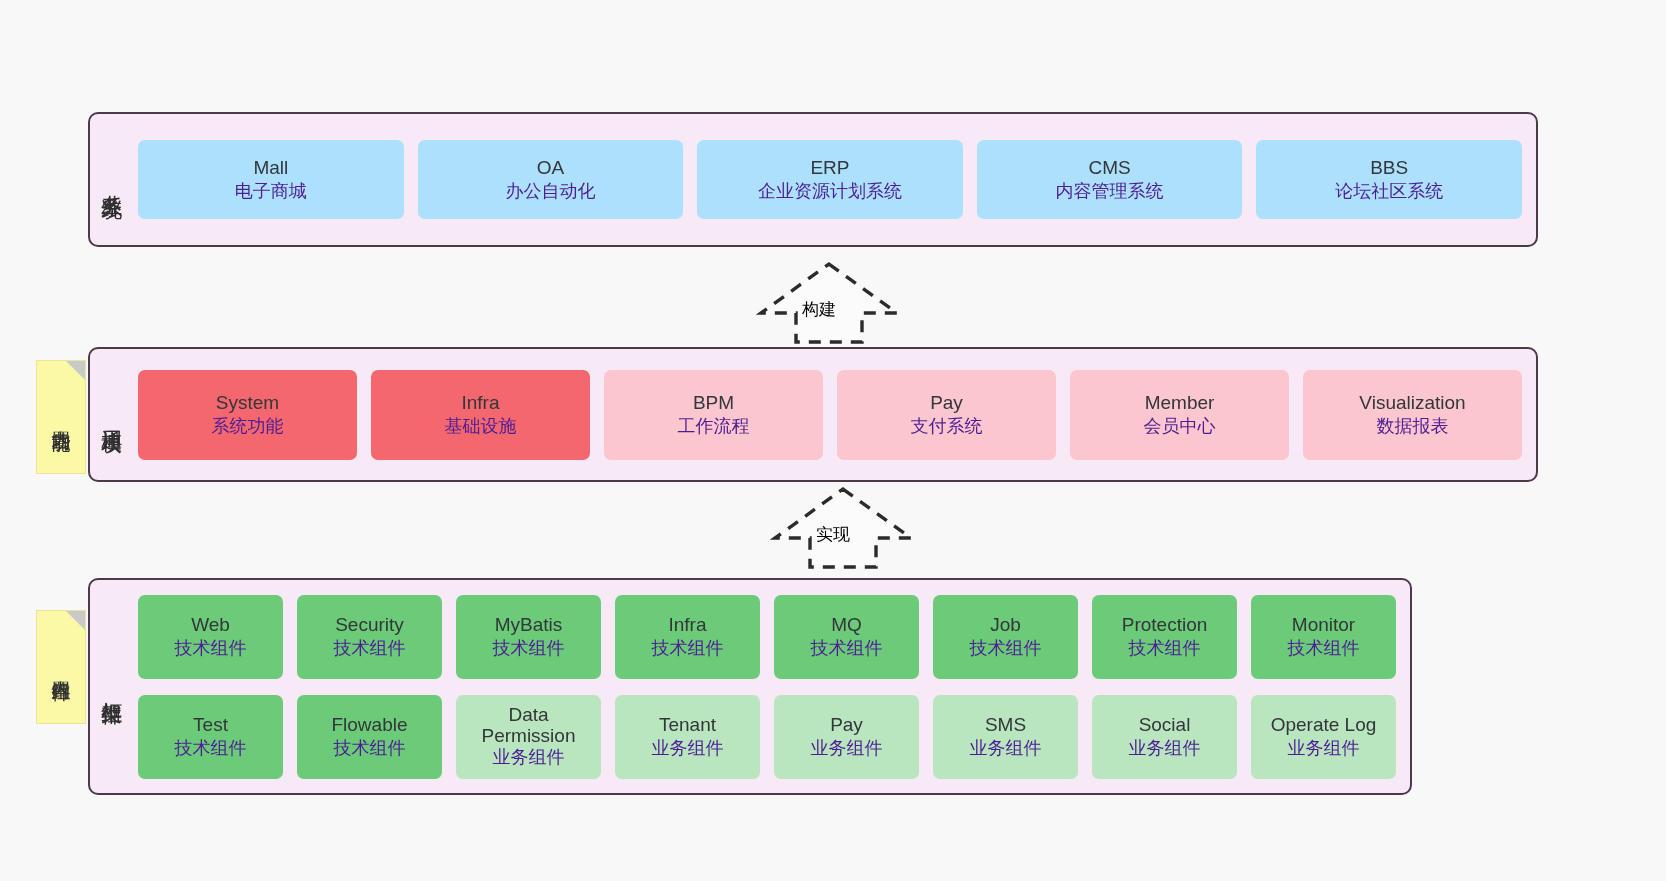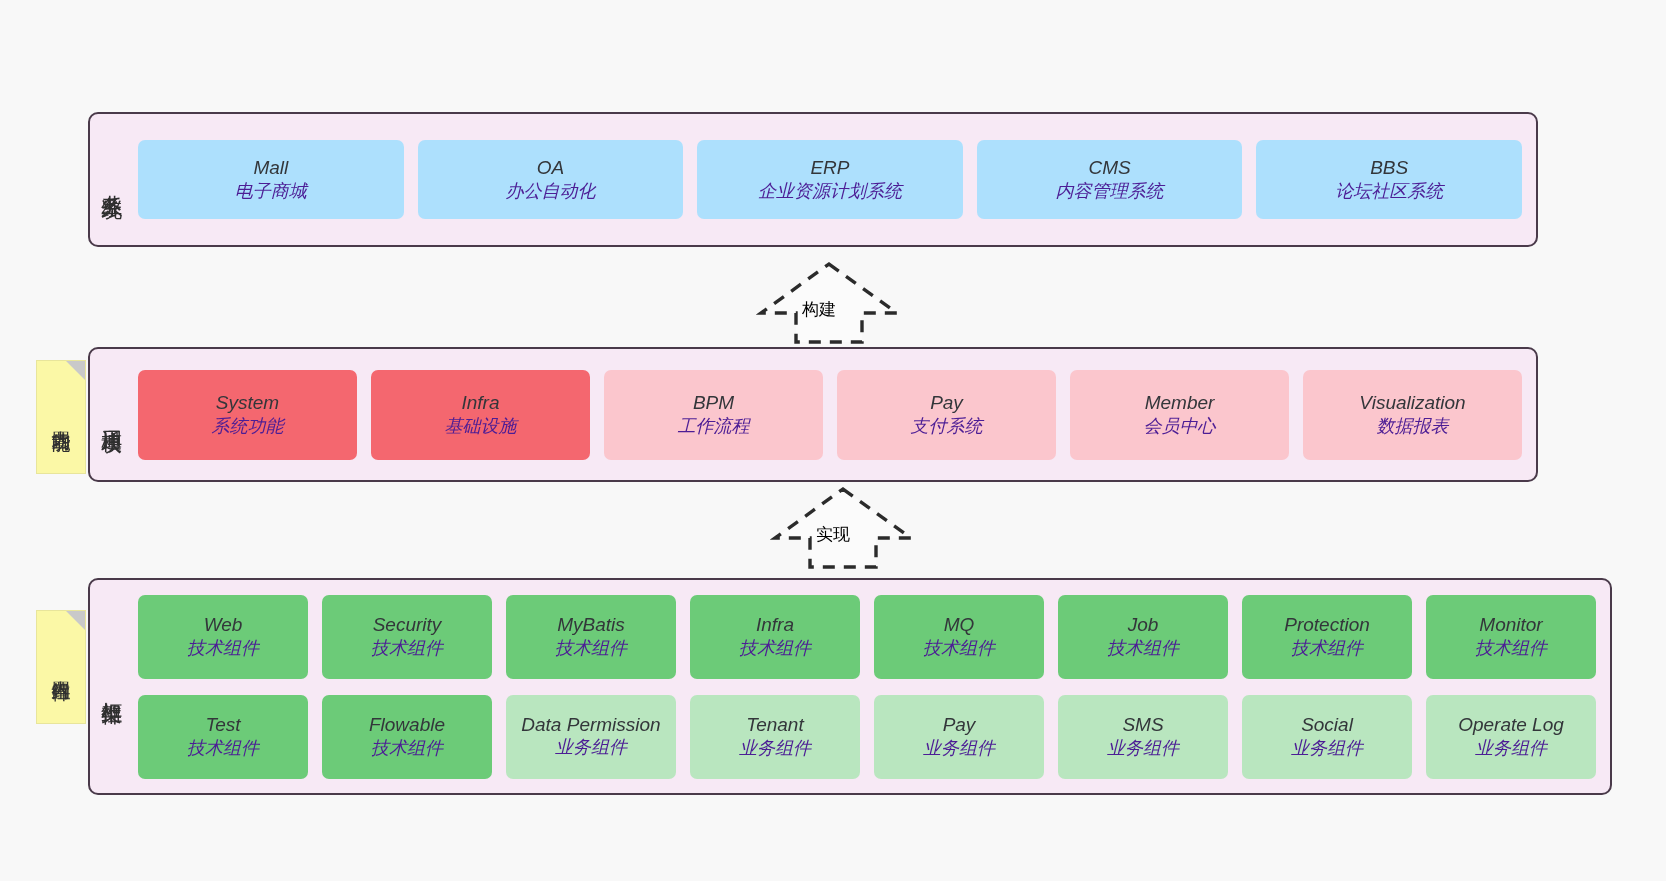--- a/index.html
+++ b/index.html
@@ -64,21 +64,20 @@
     border-radius:7px;
     display:flex;
     flex-direction:column;
     align-items:center;
     justify-content:center;
     text-align:center;
     box-sizing:border-box;
     padding:6px 4px;
     line-height:1.28;
     user-select:none;
-    font-style:italic;
   }
   .card .en{font-size:19px;color:#33363a;}
   .card .cn{font-size:18px;color:#4c1d95;}
   .card.multiline .en{display:block;}
 
   .h-top{height:79px;}
   .h-mid{height:90px;}
   .h-bot{height:84px;}
 
   .c-blue{background:#ade0fd;}
@@ -209,21 +208,21 @@
       <path d="M 73 4 L 141 53 L 106 53 L 106 82 L 40 82 L 40 53 L 5 53 Z" fill="#fbfbfb" stroke="#2b2b2b" stroke-width="3.4" stroke-dasharray="12,9" stroke-linejoin="miter"></path>
     </svg>
     <span class="arrow-label" style="left:46px;top:38px;">实现</span>
   </div>
 
   <div class="note" style="left:36px;top:610px;height:114px;">
     <span class="fold"></span>
     <span>内置组件</span>
   </div>
 
-  <div class="layer" style="left:88px;top:578px;width:1524px;height:217px;justify-content:center;">
+  <div class="layer" style="left:88px;top:578px;width:1324px;height:217px;justify-content:center;">
     <div class="layer-title">框架组件</div>
     <div class="layer-body">
       <div class="rows">
 
         <div class="row">
           <div class="card c-green h-bot">
             <span class="en">Web</span>
             <span class="cn">技术组件</span>
           </div>
           <div class="card c-green h-bot">

